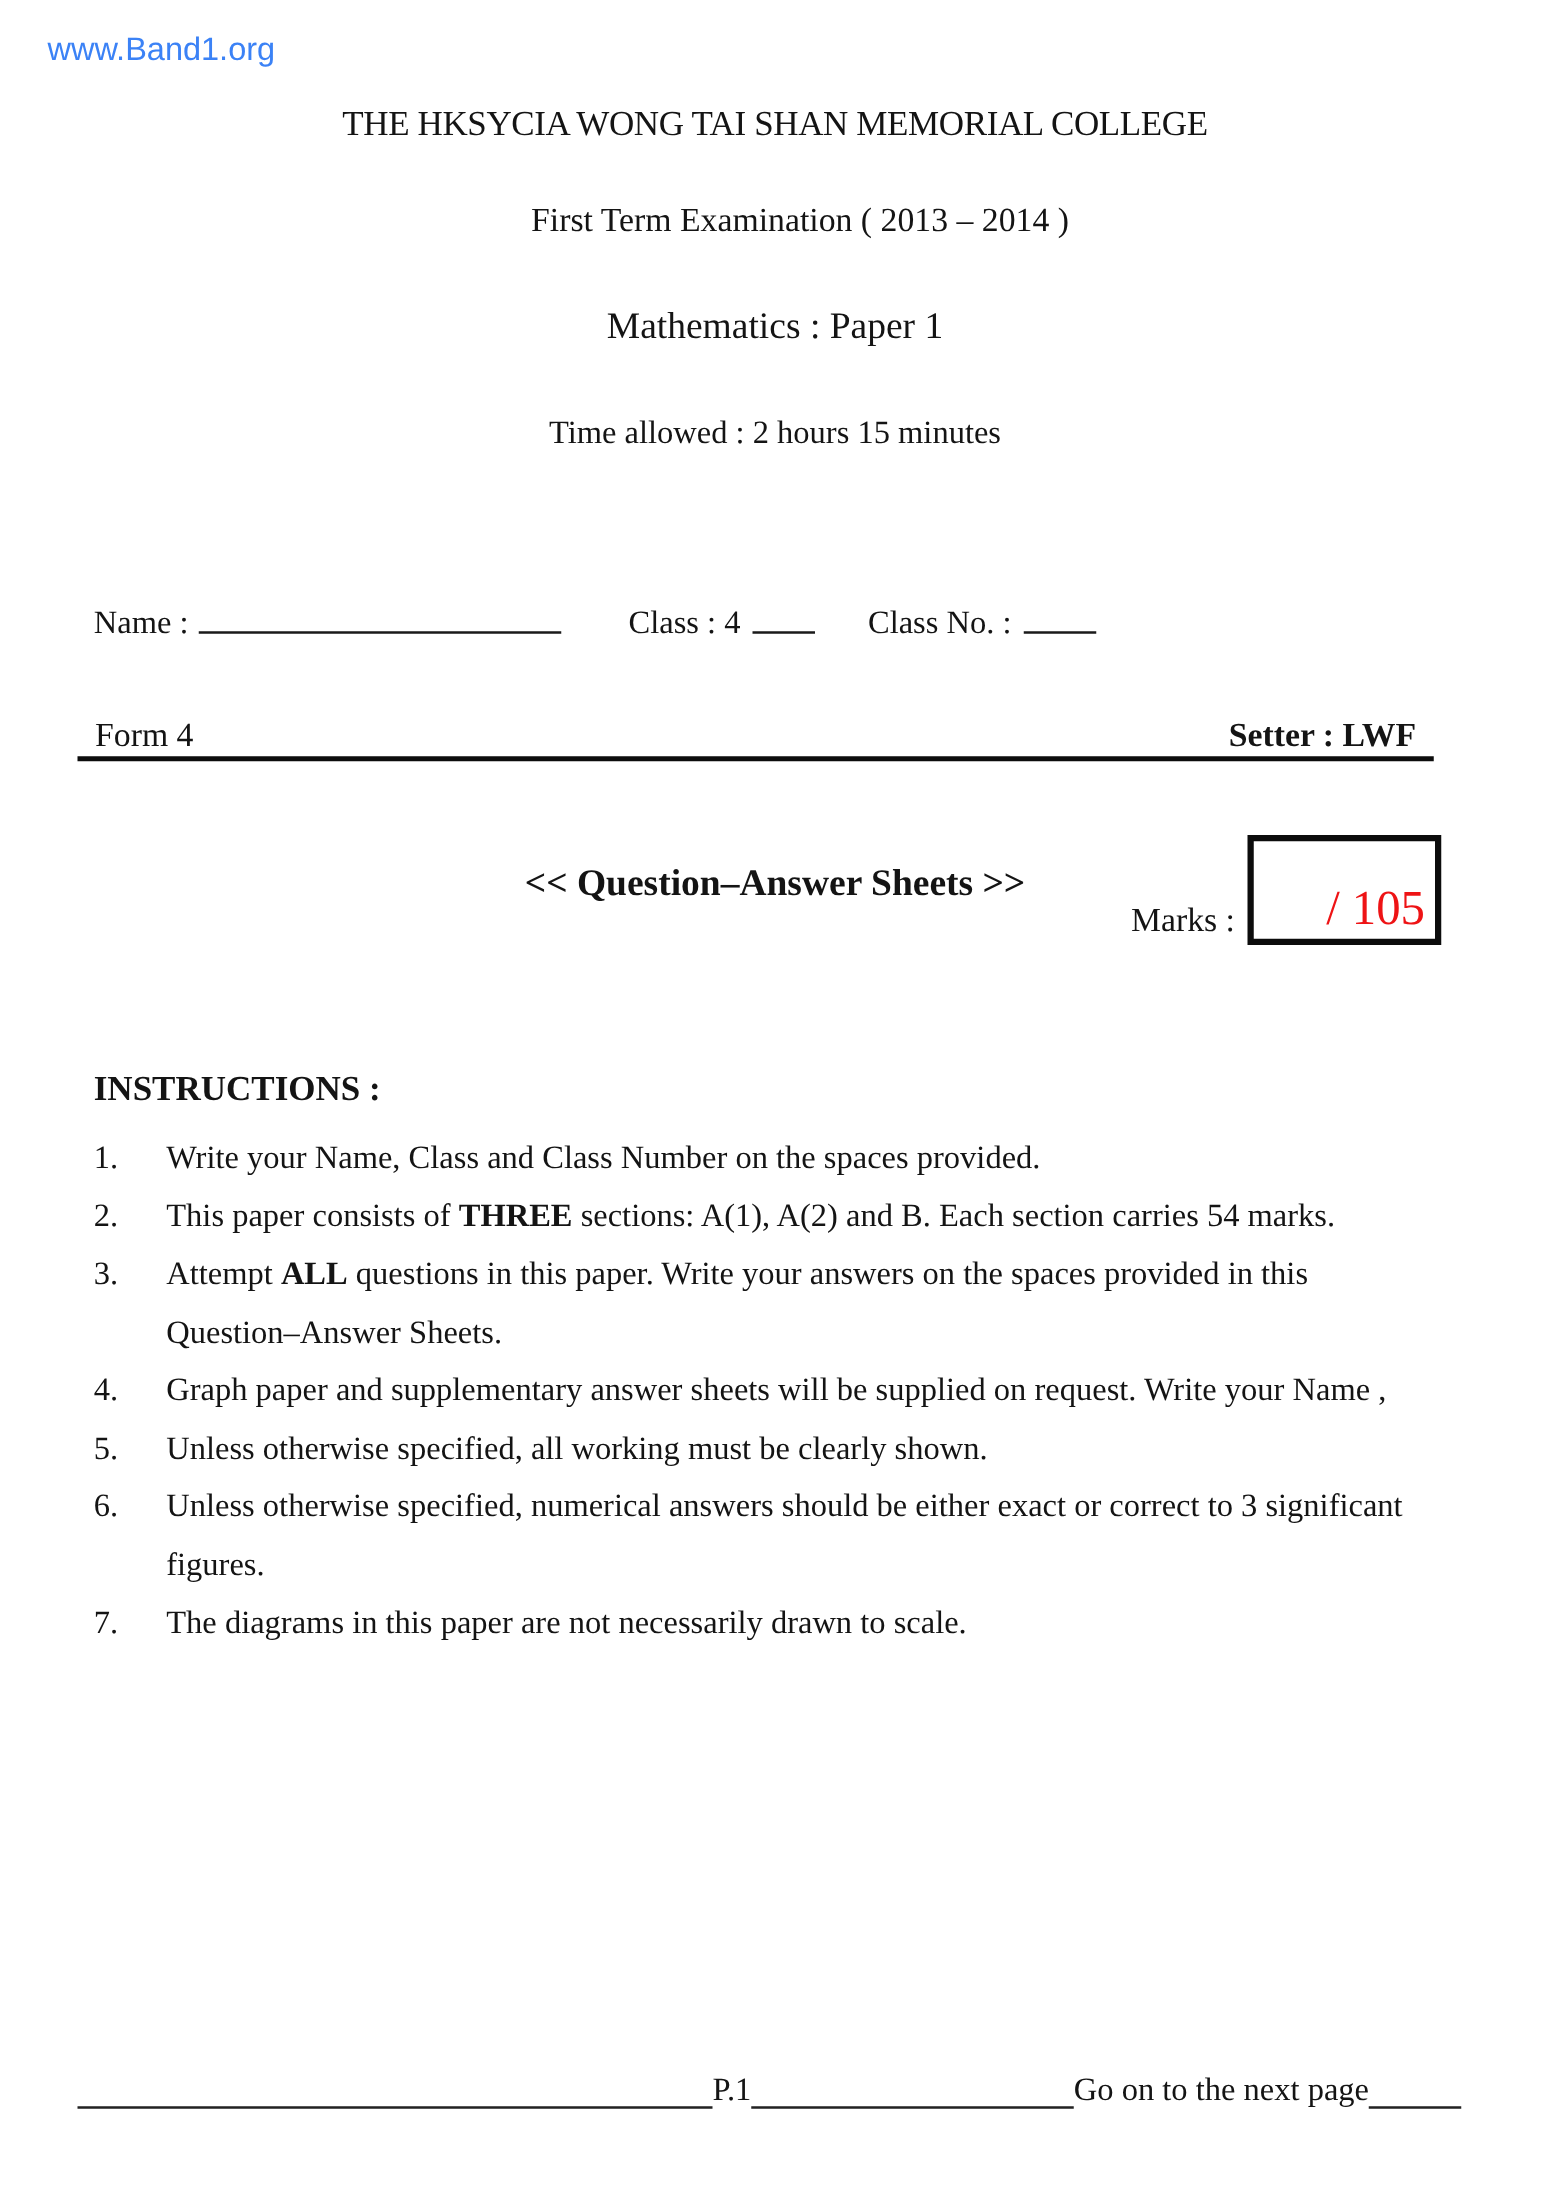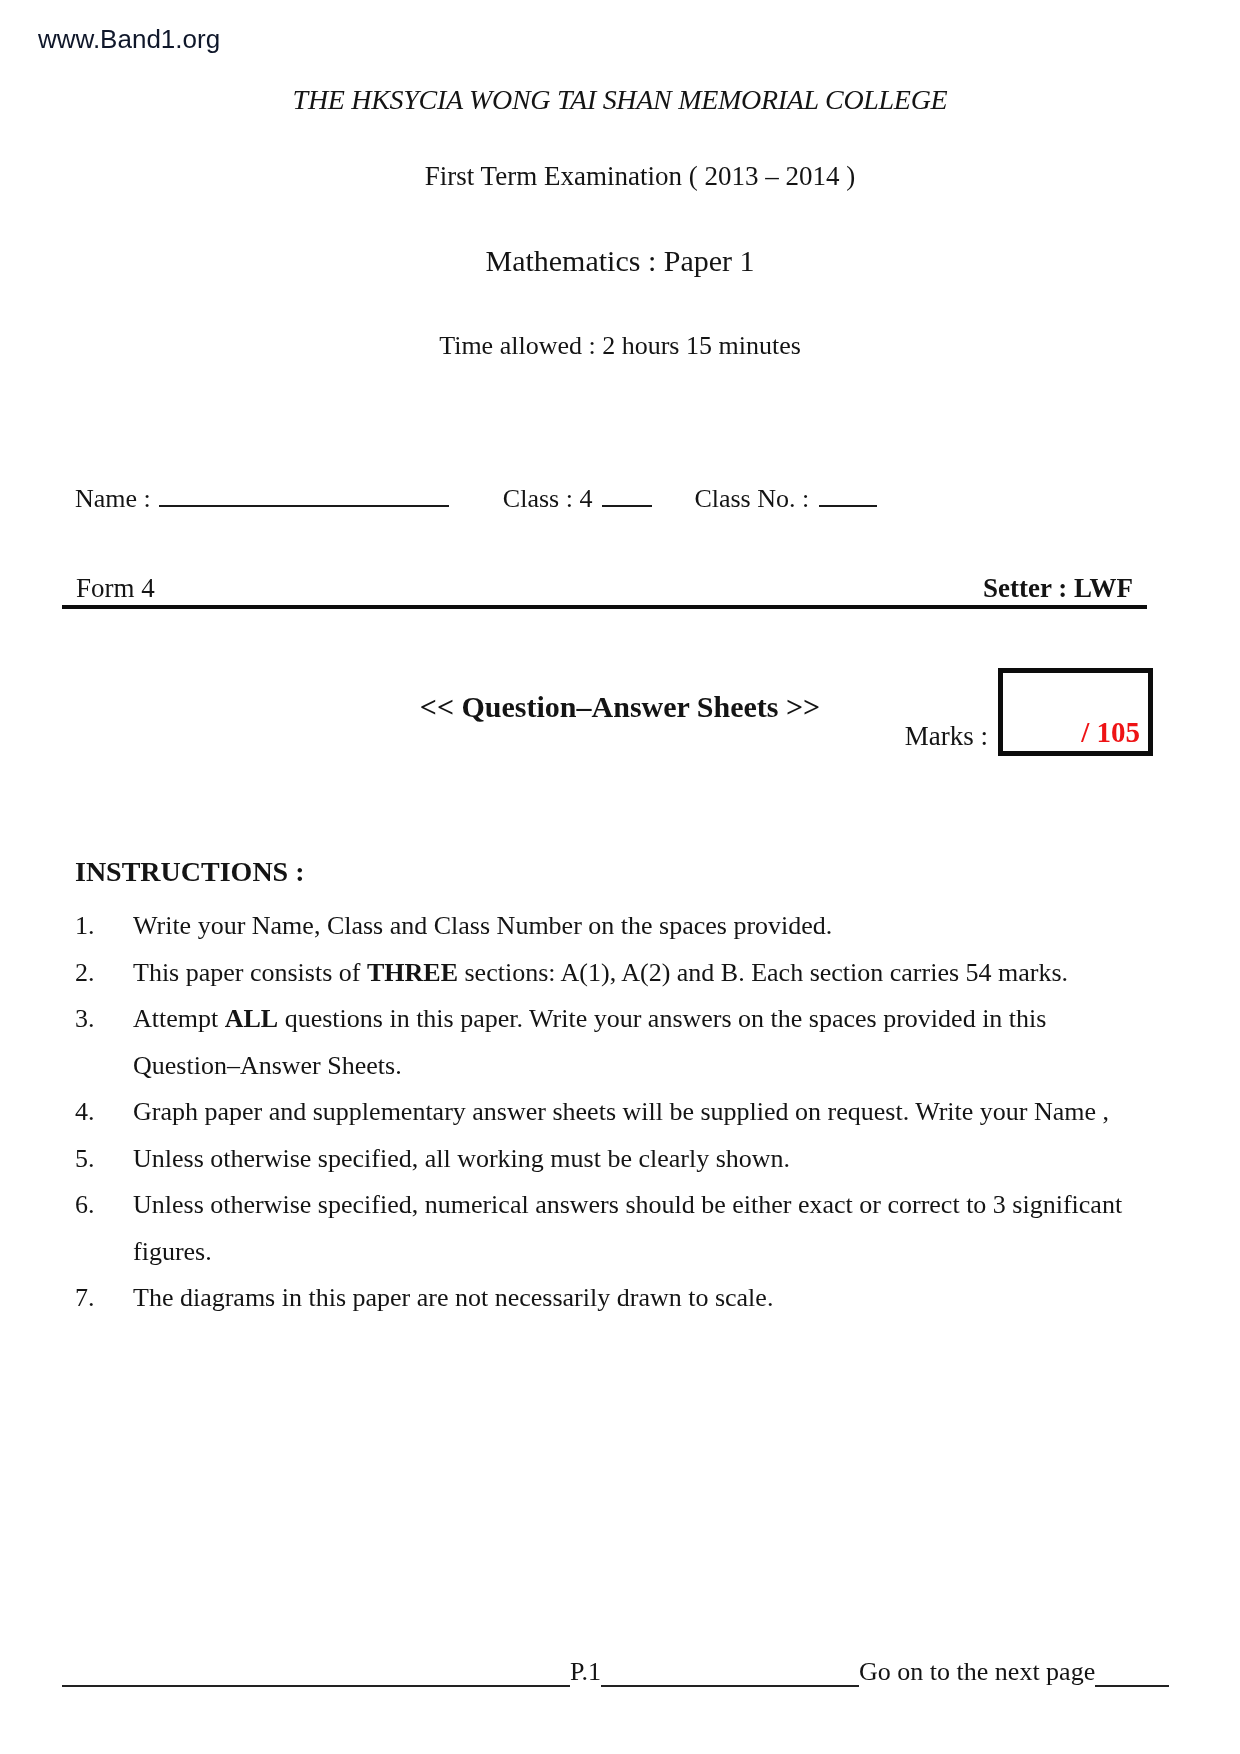--- a/index.html
+++ b/index.html
@@ -7,24 +7,24 @@
     position:relative;
     width:1240px;height:1754px;
     background:#ffffff;
     font-family:"Liberation Serif", serif;
     color:#141414;
     overflow:hidden;
   }
   .site-url{
     position:absolute;left:38px;top:24px;
     font-family:"Liberation Sans", sans-serif;
-    font-size:26px;color:#0f172a;
+    font-size:26px;color:#3b82f6;
   }
   .center-line{position:absolute;left:0;width:100%;text-align:center;white-space:nowrap;}
-  .college{top:84px;font-size:28px;letter-spacing:-0.3px;font-style:italic;}
+  .college{top:84px;font-size:28px;letter-spacing:-0.3px;}
   .exam{top:161px;font-size:27px;margin-left:20px;}
   .paper{top:244px;font-size:30px;}
   .time{top:331px;font-size:26px;}
   .name-row{
     position:absolute;left:75px;top:478px;
     font-size:26px;white-space:nowrap;
   }
   .blank{
     display:inline-block;
     border-bottom:2px solid #1a1a1a;
@@ -54,21 +54,21 @@
   }
   .marks-box{
     position:absolute;left:998px;top:668px;
     width:155px;height:88px;
     box-sizing:border-box;
     border:5px solid #0c0c0c;
     background:#ffffff;
   }
   .marks-value{
     position:absolute;right:8px;bottom:2px;
-    font-size:29px;font-weight:bold;
+    font-size:39px;font-weight:normal;
     white-space:nowrap;
   }
   .instr-title{
     position:absolute;left:75px;top:856px;
     font-size:28px;font-weight:bold;
   }
   .instr-list{
     position:absolute;left:75px;top:903px;width:1110px;
     font-size:26px;
   }

